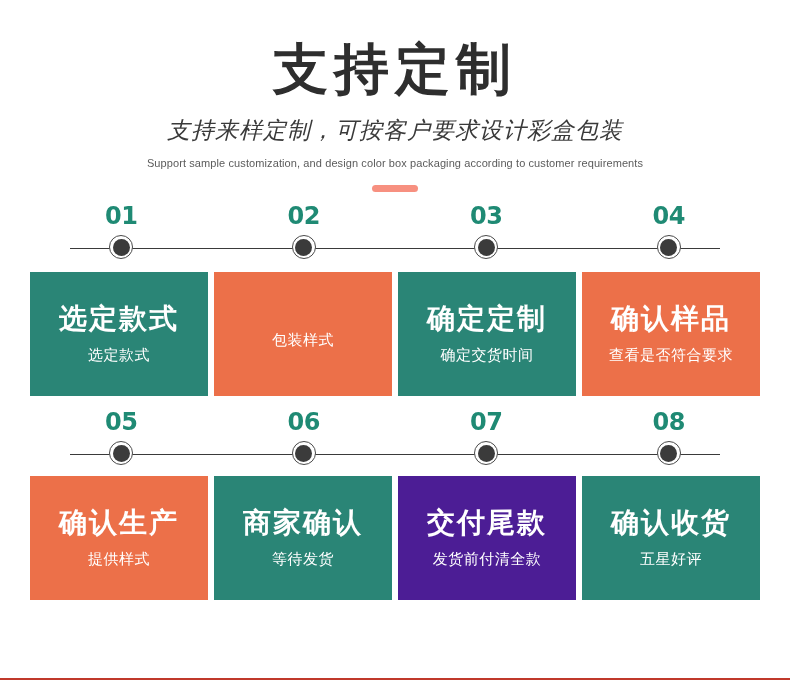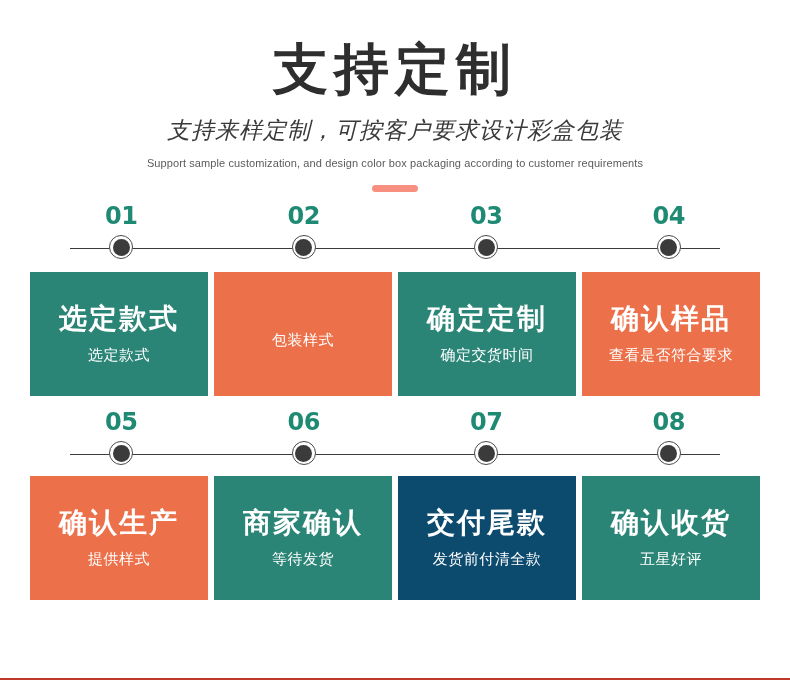--- a/index.html
+++ b/index.html
@@ -261,21 +261,21 @@
 
   <div class="card-row row2" id="card-row-2">
       <div class="card" style="background: rgb(236, 112, 73);">
         <div class="card-title">确认生产</div>
         <div class="card-sub">提供样式</div>
       </div>
       <div class="card" style="background: rgb(42, 133, 118);">
         <div class="card-title">商家确认</div>
         <div class="card-sub">等待发货</div>
       </div>
-      <div class="card" style="background: #0c4a6e;">
+      <div class="card" style="background: #4c1d95;">
         <div class="card-title">交付尾款</div>
         <div class="card-sub">发货前付清全款</div>
       </div>
       <div class="card" style="background: rgb(42, 133, 118);">
         <div class="card-title">确认收货</div>
         <div class="card-sub">五星好评</div>
       </div>
     </div>
 
   <div class="bottom-rule"></div>

